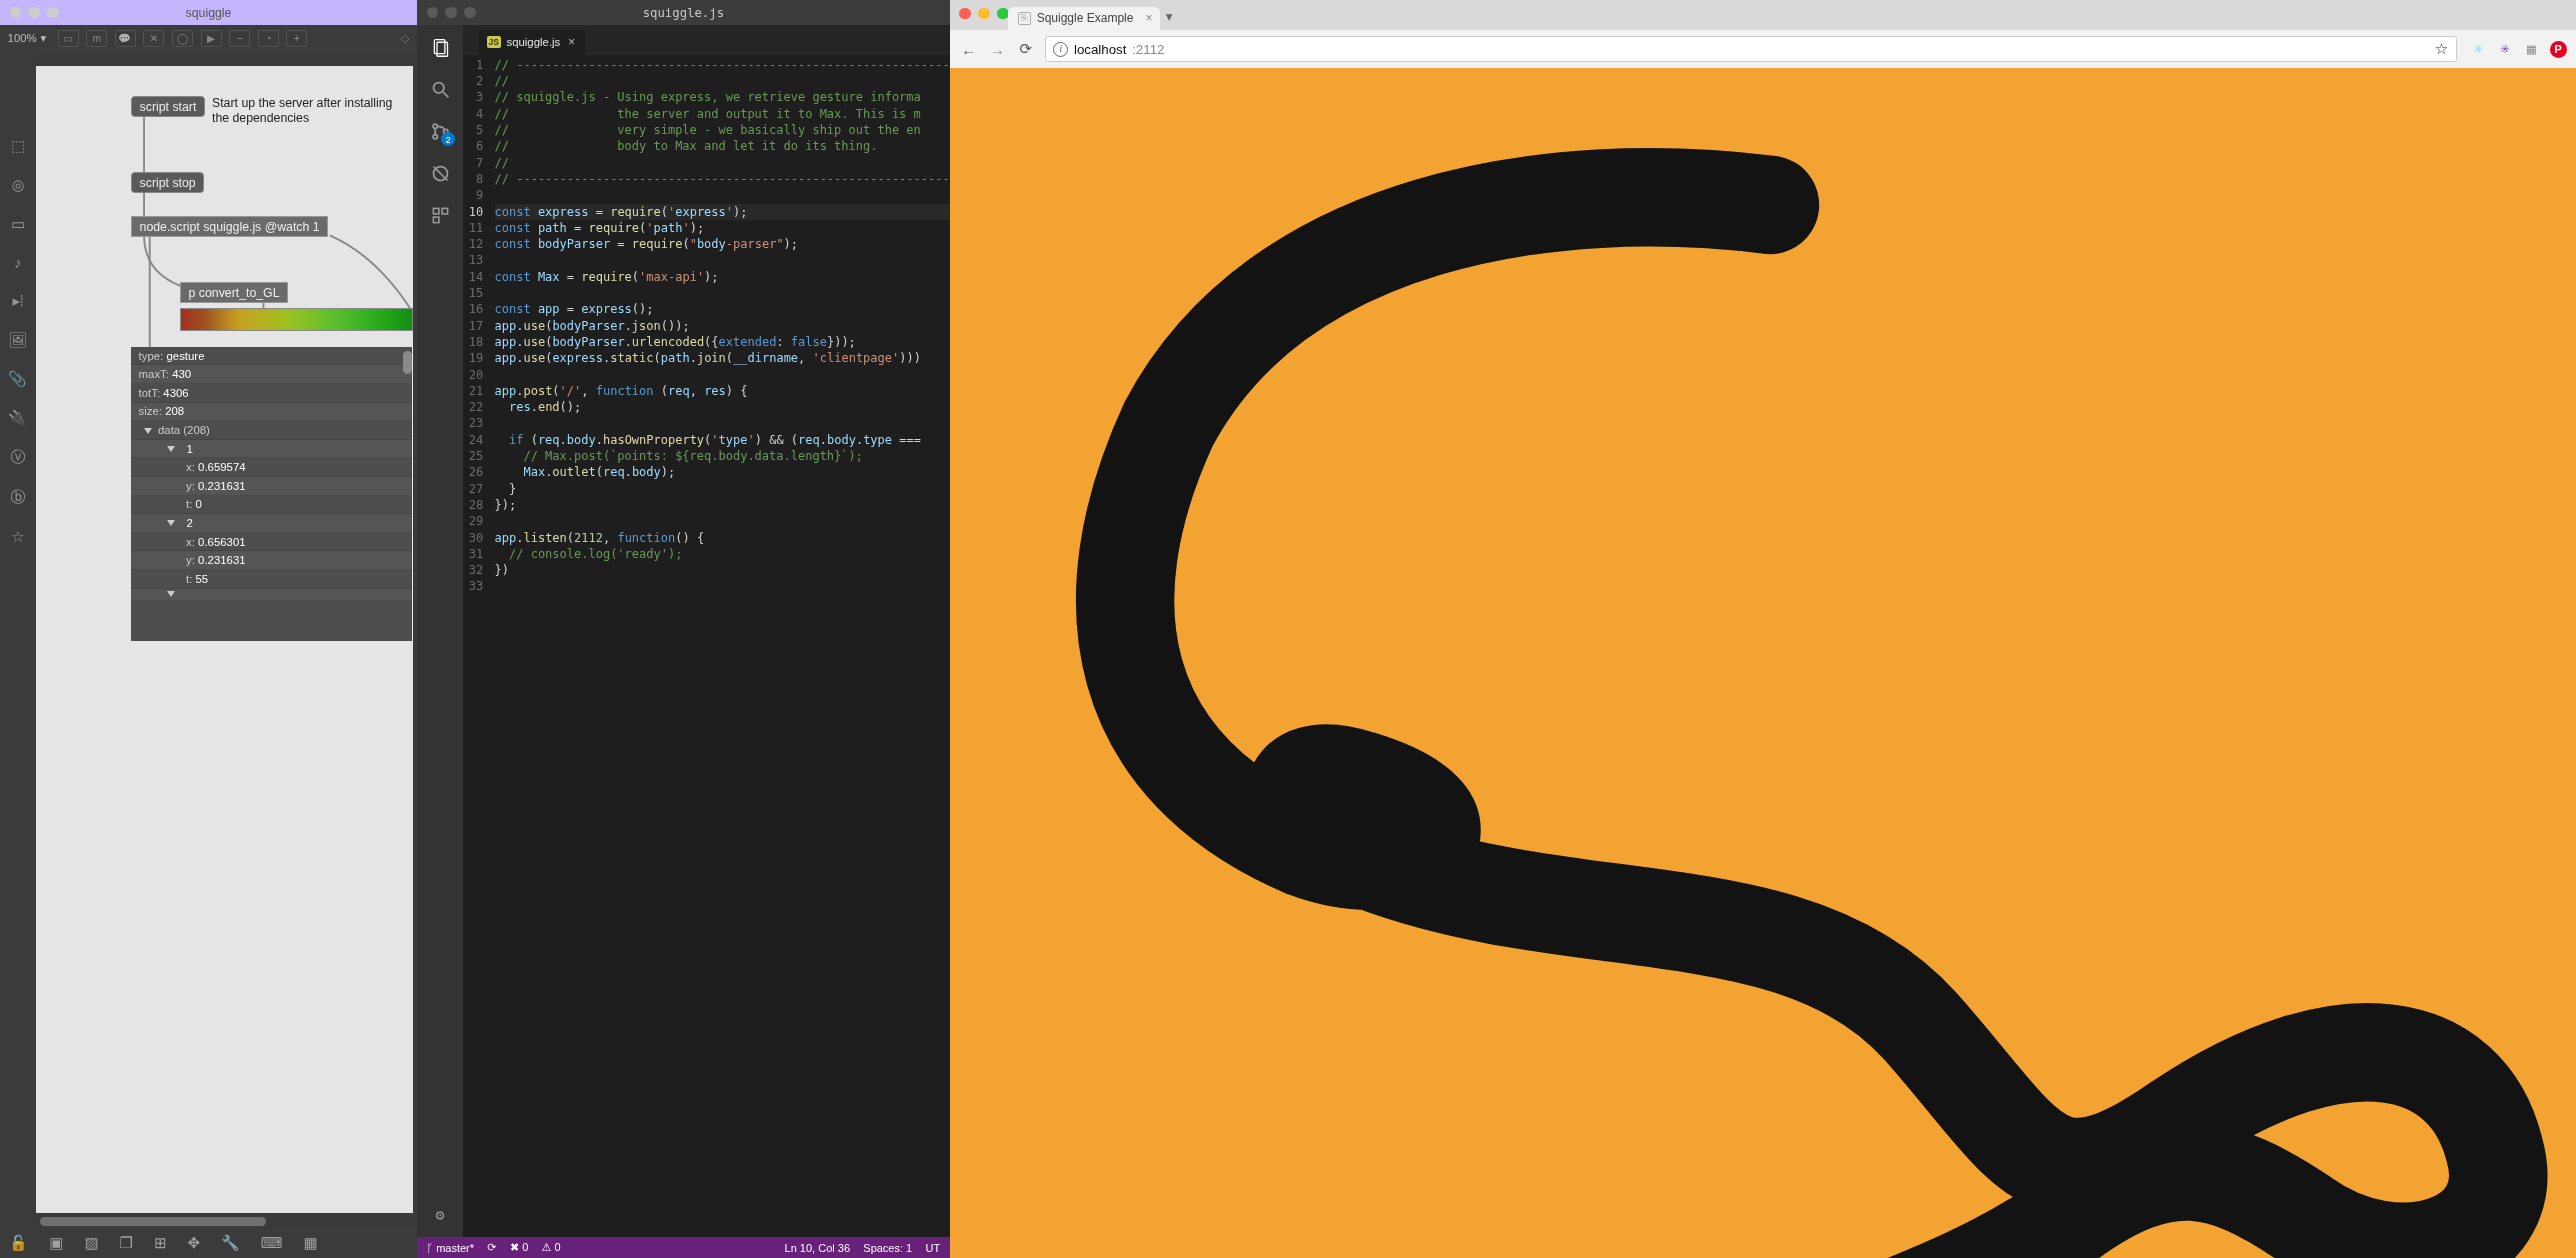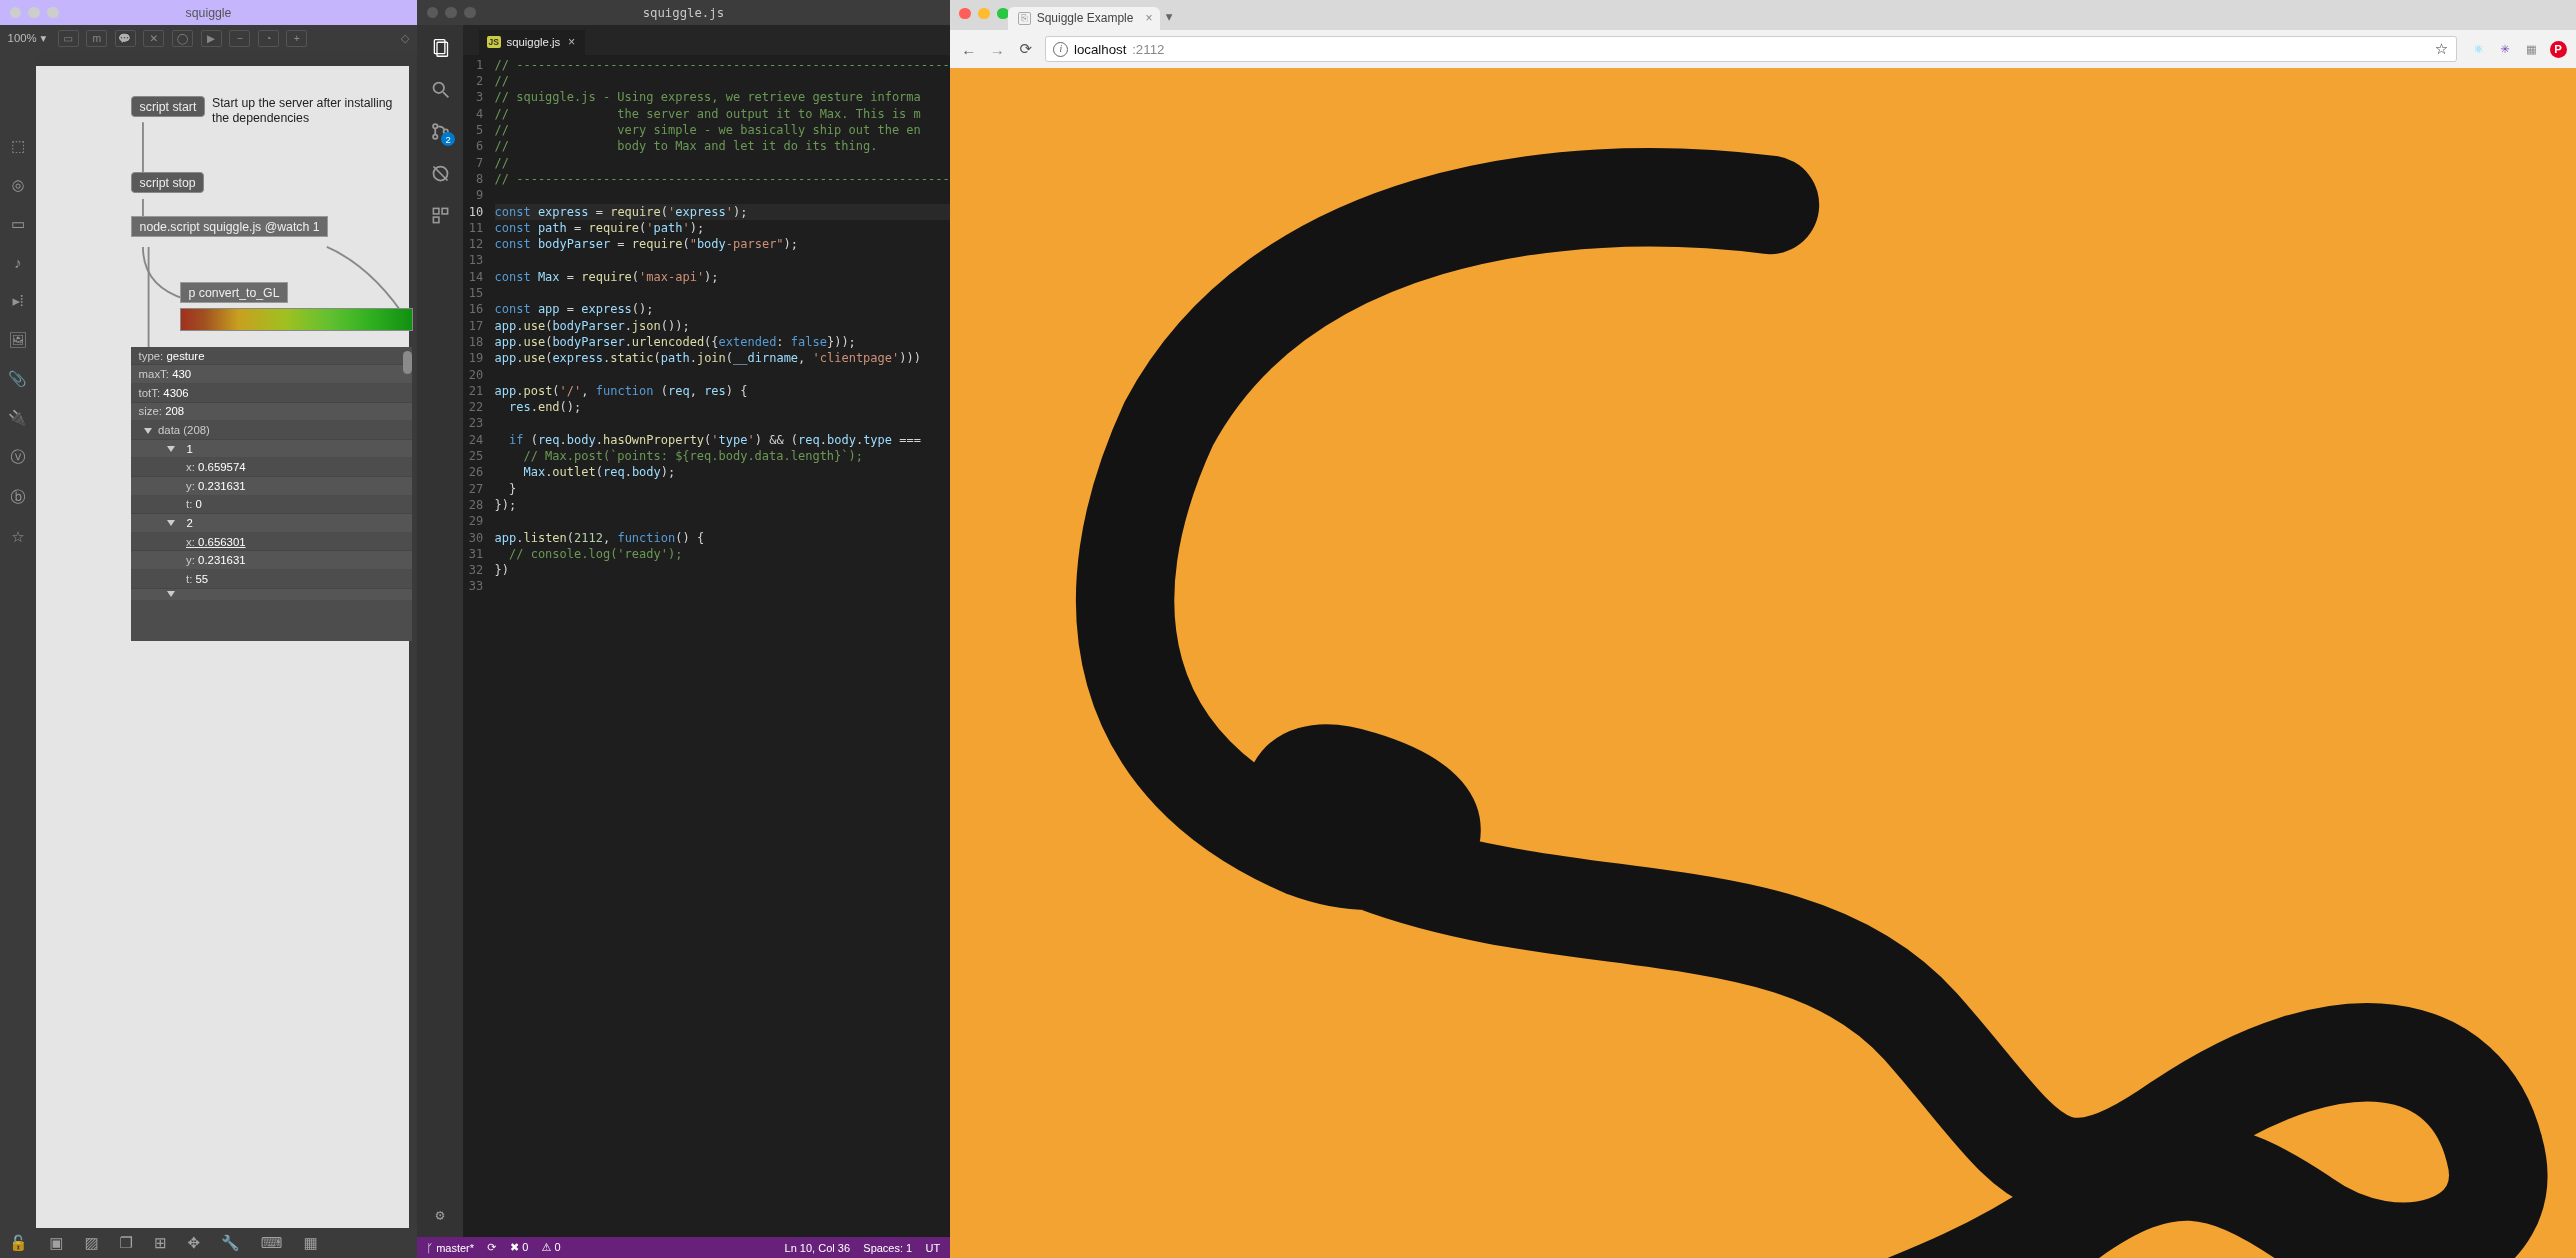--- a/index.html
+++ b/index.html
@@ -17,21 +17,21 @@
 
   .max-toolbar { height: 26.6px; background: #3b3b3b; color: #bbb; display: flex; align-items: center; padding: 0 7.6px; gap: 7.6px; font-size: 11.4px; }
   .zoom { display: flex; align-items: center; gap: 3.8px; }
   .tb-icons { display: flex; gap: 7.6px; margin-left: 3.8px; }
   .tb-icon { width: 21px; height: 17px; border: 0.9px solid #666; border-radius: 1.9px; display: flex; align-items: center; justify-content: center; opacity: 0.6; font-size: 10.4px; }
 
   .max-body { flex: 1; display: flex; overflow: hidden; }
   .max-left { width: 36px; background: #3b3b3b; display: flex; flex-direction: column; align-items: center; padding-top: 85px; gap: 21px; color: #bbb; font-size: 15px;}
   .max-left .ico { opacity: 0.7; }
 
-  .canvas-wrap { flex: 1; display: flex; flex-direction: row; }
+  .canvas-wrap { flex: 1; display: flex; flex-direction: column; }
   .patcher { flex: 1; background: #e5e5e5; margin: 14.2px 3.8px 0 0; position: relative; font-size: 12.3px; color: #222; }
   .node-box { position: absolute; background: #6a6a6a; color: #eee; border: 0.9px solid #999; border-radius: 0; padding: 2.8px 7.6px; font-size: 12.3px; }
   .msg-box { position: absolute; background: #5a5a5a; color: #eee; border: 0.9px solid #888; border-radius: 3.8px; padding: 2.8px 7.6px; font-size: 12.3px; }
   .comment { position: absolute; color: #222; font-size: 12.3px; line-height: 1.25; }
   .gradient { position: absolute; height: 23px; background: linear-gradient(90deg, #a03020 0%, #a05020 10%, #c8a020 25%, #a0c020 45%, #60c030 65%, #30b020 82%, #109010 100%); border: 0.9px solid #888; }
 
   .dict { position: absolute; background: #4d4d4d; color: #eee; font-size: 11.4px; overflow: hidden; }
   .dict-scroll { position: absolute; right: 0; top: 3.8px; width: 9.5px; height: 23px; background: #8a8a8a; border-radius: 4.7px; }
   .dict-row { padding: 2.8px 7.6px; border-bottom: 0.9px solid rgba(0,0,0,0.1); }
   .dict-row.alt { background: #555; }
@@ -186,21 +186,21 @@
                 <span class="dict-v">1</span>
               </div>
             <div class="dict-row" style="padding-left:55px;"><span class="dict-k">x:</span> <span class="dict-v">0.659574</span></div>
             <div class="dict-row alt" style="padding-left:55px;"><span class="dict-k">y:</span> <span class="dict-v">0.231631</span></div>
             <div class="dict-row" style="padding-left:55px;"><span class="dict-k">t:</span> <span class="dict-v">0</span></div>
 
             <div class="dict-row alt dict-sub">
                 <span class="tri"></span>
                 <span class="dict-v">2</span>
               </div>
-            <div class="dict-row" style="padding-left:55px;text-decoration:underline;"><span class="dict-k">x:</span> <span class="dict-v">0.656301</span></div>
+            <div class="dict-row" style="padding-left:55px;"><span class="dict-k">x:</span> <span class="dict-v">0.656301</span></div>
             <div class="dict-row alt" style="padding-left:55px;"><span class="dict-k">y:</span> <span class="dict-v">0.231631</span></div>
             <div class="dict-row" style="padding-left:55px;"><span class="dict-k">t:</span> <span class="dict-v">55</span></div>
             <div class="dict-row alt dict-sub">
                 <span class="tri" style="border-top:6.6px solid #ccc;"></span>
               </div>
           </div>
         </div>
         <div class="hscroll">
             <div class="thumb"></div>
           </div>

